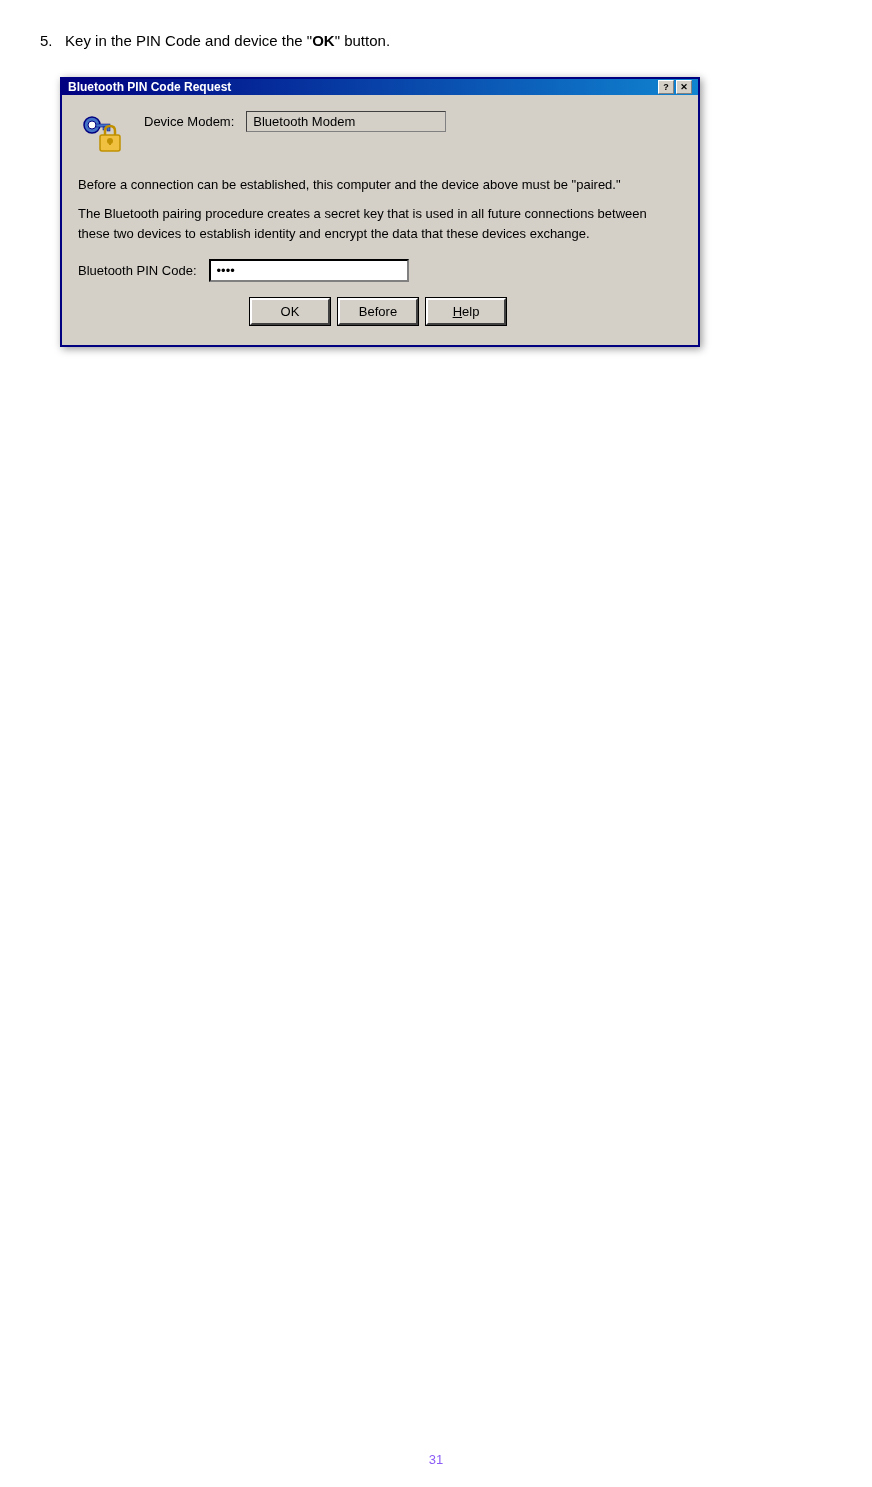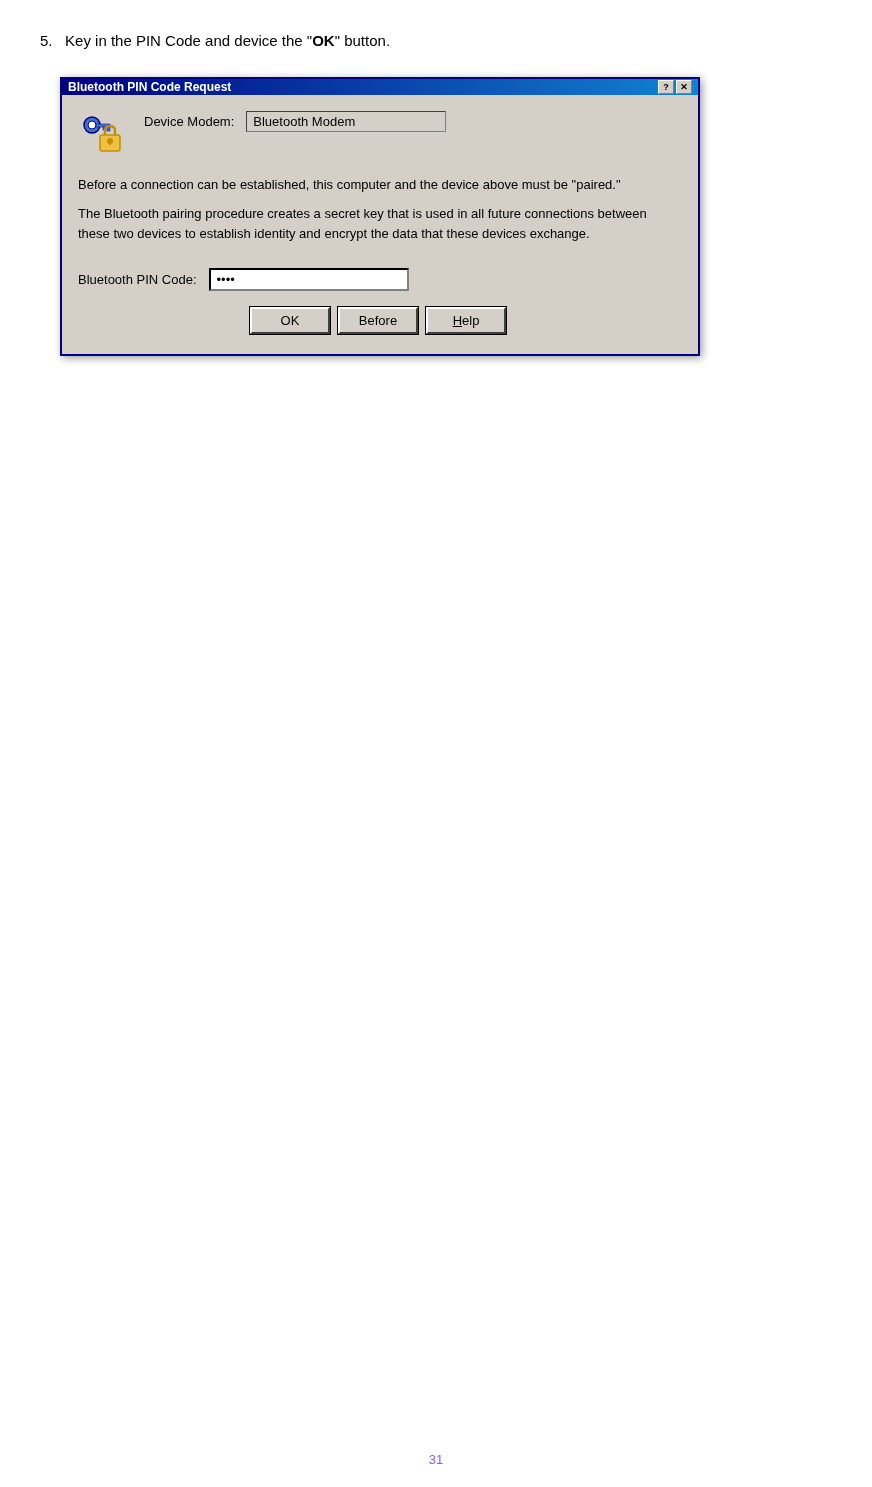--- a/index.html
+++ b/index.html
@@ -119,21 +119,21 @@
       border: 1px solid #808080;
       border-top-color: #404040;
       border-left-color: #404040;
       background: #d4d0c8;
       padding: 2px 6px;
       font-size: 13px;
       min-width: 200px;
     }
 
     .dialog-text-section {
-      margin-bottom: 25px;
+      margin-bottom: 16px;
       padding-left: 0;
     }
 
     .dialog-text {
       font-size: 13px;
       line-height: 1.5;
       margin-bottom: 10px;
       color: #000000;
     }
 

